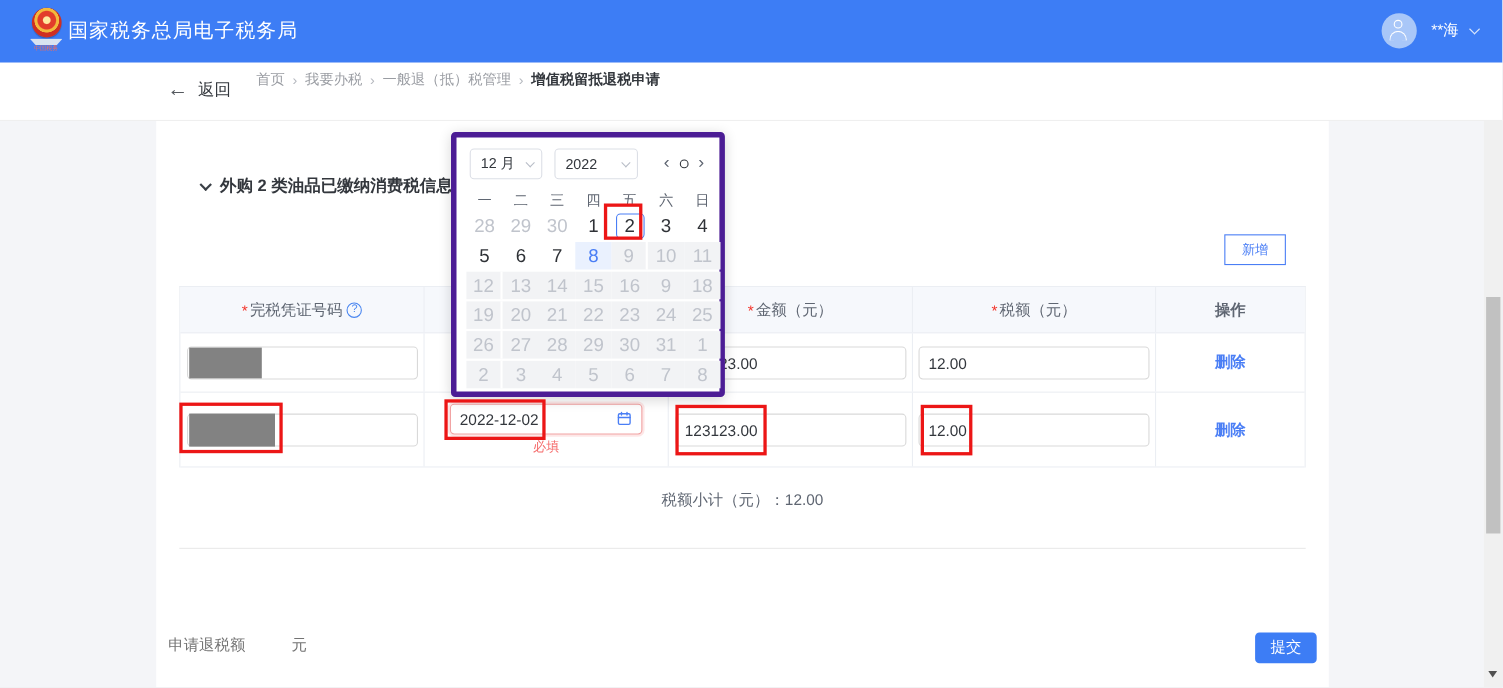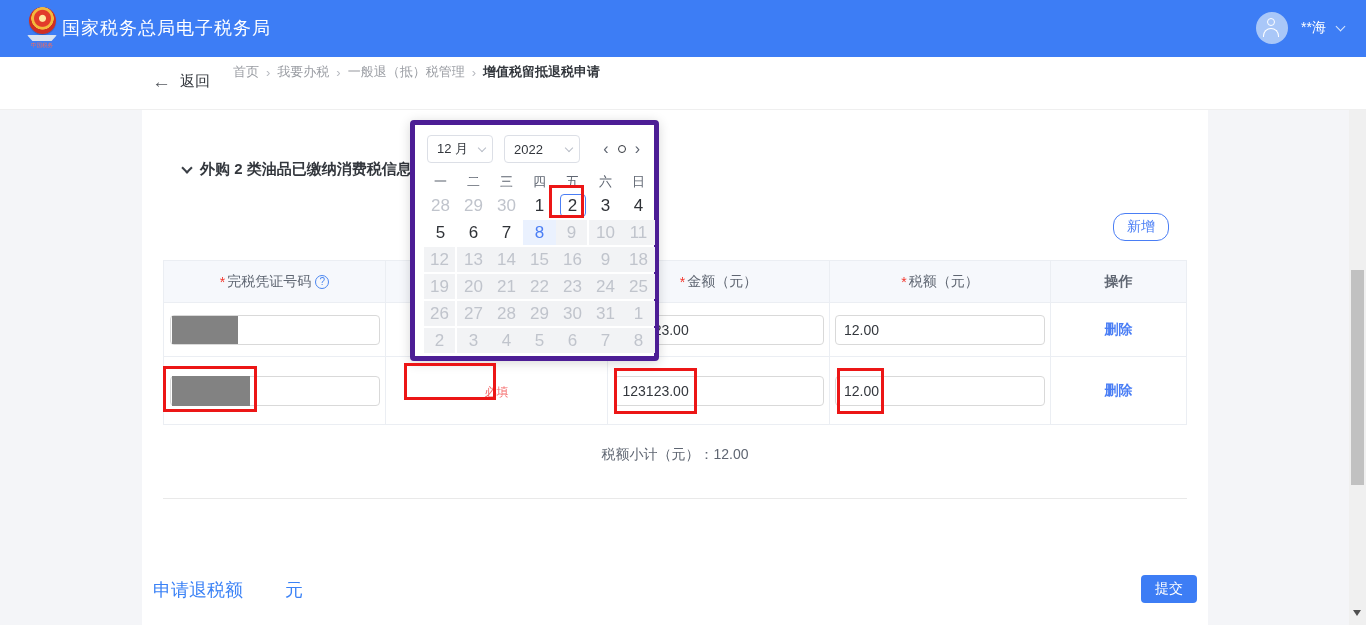--- a/index.html
+++ b/index.html
@@ -31,21 +31,21 @@
   .back-arrow{font-size:19px;color:#55595f;line-height:18px;}
   .crumbs{position:absolute;left:233px;top:6px;font-size:13px;color:#9a9da3;display:flex;align-items:center;}
   .crumb{cursor:pointer;}
   .crumb-sep{margin:0 7px;color:#b7bac0;font-size:13px;}
   .crumb.current{color:#33373d;font-weight:700;cursor:default;}
 
   
   .card{position:absolute;left:142px;top:110px;width:1066px;height:515px;background:#fff;}
   .section-title{position:absolute;left:41px;top:50px;display:flex;align-items:center;gap:9px;font-size:15px;font-weight:700;color:#33373d;cursor:pointer;}
   .btn-add{position:absolute;left:971px;top:103px;width:56px;height:28px;background:#fff;border:1px solid var(--link-blue,#4a7ef5);
-    border-radius:12px;color:var(--link-blue,#4a7ef5);font-size:14px;cursor:pointer;padding:0;}
+    border-radius:0;color:var(--link-blue,#4a7ef5);font-size:12px;cursor:pointer;padding:0;}
 
   
   .table{position:absolute;left:21px;top:150px;width:1024px;border:1px solid #ebeef3;border-bottom:none;font-size:14px;}
   .trow{display:flex;border-bottom:1px solid #ebeef3;}
   .tcell{display:flex;align-items:center;justify-content:center;border-right:1px solid #ebeef3;}
   .tcell:last-child{border-right:none;}
   .c1,.c2,.c3{width:222px;}.c4{width:221px;}.c5{width:135px;font-weight:bold;}
   .thead{height:42px;background:#f6f8fc;color:#5f6672;}
   .r1{height:54px;}.r2{height:68px;}
   .req{color:#f3352b;font-style:normal;margin-right:2px;}
@@ -58,21 +58,21 @@
   .redact-1{width:66px;}
   .redact-2{width:78px;top:0;bottom:0;}
   .date-col{display:flex;flex-direction:column;align-items:center;}
   .date-input{width:175px;height:28px;display:flex;align-items:center;padding:0 8px;border:1px solid #f1a3a3;border-radius:4px;
     box-shadow:0 0 0 2px rgba(245,108,108,.16);color:#33373d;font-size:14px;background:#fff;cursor:text;}
   .date-input svg{margin-left:auto;}
   .err{margin-top:3px;font-size:12px;color:var(--error-red,#f56c6c);}
   .link{color:var(--link-blue,#4a7ef5);cursor:pointer;}
   .subtotal{position:absolute;left:21px;top:336px;width:1024px;text-align:center;font-size:14px;color:#5f6672;}
   .divider{position:absolute;left:21px;top:388px;width:1024px;height:1px;background:#e9e9e9;}
-  .footer-line{position:absolute;left:11px;top:468px;font-size:18px;color:#3b82f6;display:flex;align-items:center;}
+  .footer-line{position:absolute;left:11px;top:468px;font-size:14px;color:#737373;display:flex;align-items:center;}
   .footer-gap{display:inline-block;width:42px;}
   .btn-submit{position:absolute;left:999px;top:465px;width:56px;height:28px;background:var(--header-blue,#3d7df5);color:#fff;
     border:none;border-radius:4px;font-size:14px;cursor:pointer;padding:0;}
 
   
   .datepicker{position:absolute;left:410px;top:120px;width:249px;height:241px;background:#fff;border-radius:4px;z-index:40;
     box-shadow:0 2px 12px rgba(0,0,0,.16);border:5px solid #4c1d95;}
   .dp-head{display:flex;align-items:center;padding:10px 14px 0 12px;}
   .dp-select{display:flex;align-items:center;height:28px;border:1px solid #dcdfe6;border-radius:4px;padding:0 7px 0 9px;
     font-size:13px;color:#33373d;cursor:pointer;gap:8px;}
@@ -192,20 +192,27 @@
 
       <div class="trow r2">
         <div class="tcell c1">
           <div class="inp-wrap">
             <input class="inp" value="" style="">
             <i class="redact redact-2"></i>
           </div>
         </div>
         <div class="tcell c2">
           <div class="date-col">
+            <div class="date-input">
+              <span>2022-12-02</span>
+              <svg width="15" height="15" viewBox="0 0 24 24" fill="none" stroke="#4a7ef5" stroke-width="2" stroke-linecap="round">
+                <rect x="3.5" y="5" width="17" height="15.5" rx="2"></rect>
+                <path d="M8 3v4M16 3v4M3.5 10.5h17"></path>
+              </svg>
+            </div>
             <div class="err">必填</div>
           </div>
         </div>
         <div class="tcell c3">
           <input class="inp" value="123123.00" style="">
         </div>
         <div class="tcell c4">
           <input class="inp" value="12.00" style="">
         </div>
         <div class="tcell c5">

